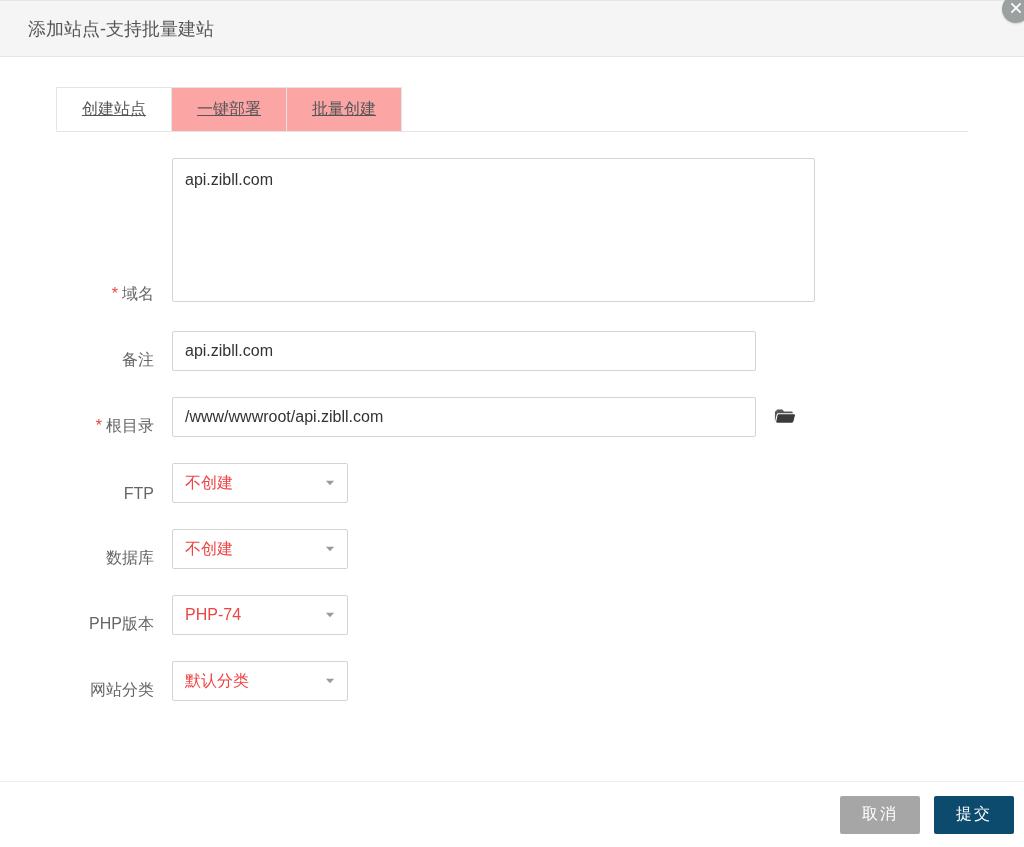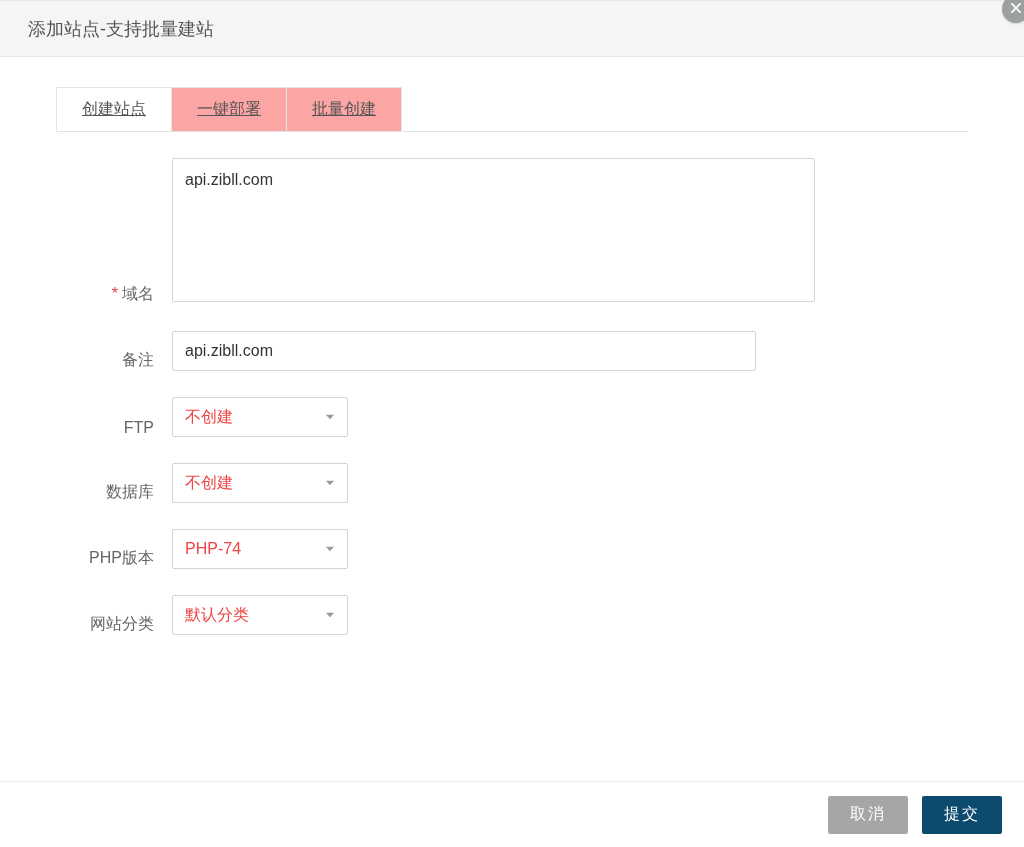--- a/index.html
+++ b/index.html
@@ -159,21 +159,21 @@
 
     
     .footer {
       position: absolute;
       left: 0; right: 0; bottom: 0;
       height: 66px;
       border-top: 1px solid #eee;
       display: flex;
       justify-content: flex-end;
       align-items: center;
-      padding: 0 22px;
+      padding: 0 10px;
       gap: 14px;
       background: #fff;
     }
     .btn {
       height: 38px;
       padding: 0 22px;
       border: none;
       border-radius: 2px;
       font-size: 16px;
       cursor: pointer;
@@ -217,20 +217,34 @@
         </div>
       </div>
 
       <div class="row">
         <div class="label">备注</div>
         <div class="control">
           <input class="input" type="text" value="api.zibll.com" style="">
         </div>
       </div>
 
+      <div class="row root-row">
+        <div class="label"><span class="req">*</span><span>根目录</span></div>
+        <div class="control">
+          <input class="input" type="text" value="/www/wwwroot/api.zibll.com" style="">
+          <span class="folder-icon">
+            <span>
+              <svg viewBox="0 0 24 24" fill="currentColor">
+                  <path d="M2.5 6.5A1.5 1.5 0 0 1 4 5h5l2 2h8a1.5 1.5 0 0 1 1.5 1.5V9H4.8a2 2 0 0 0-1.94 1.5L1 18.5V8a1.5 1.5 0 0 1 1.5-1.5Z" opacity=".85"></path>
+                  <path d="M4.8 10h17.1a1 1 0 0 1 .97 1.24l-1.64 6.55A2 2 0 0 1 19.3 19.3H3.4a1 1 0 0 1-.97-1.24l1.4-6.55A2 2 0 0 1 4.8 10Z"></path>
+                </svg>
+            </span>
+          </span>
+        </div>
+      </div>
 
       <div class="row">
         <div class="label">FTP</div>
         <div class="control">
           <div class="select" tabindex="0">
             <span>不创建</span>
             <span class="caret">
                 <svg viewBox="0 0 24 24" fill="currentColor">
                   <path d="M5 8l7 8 7-8z"></path>
                 </svg>

